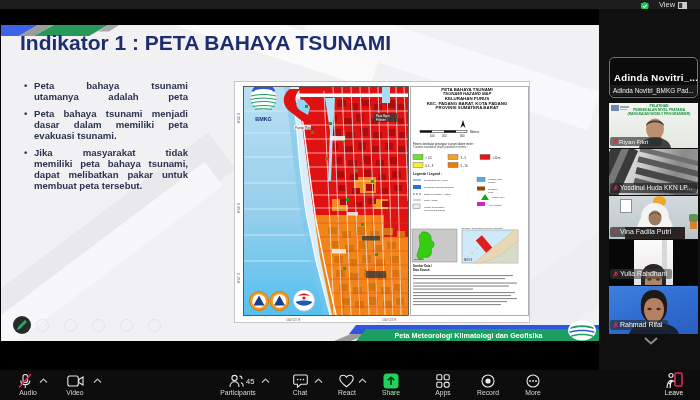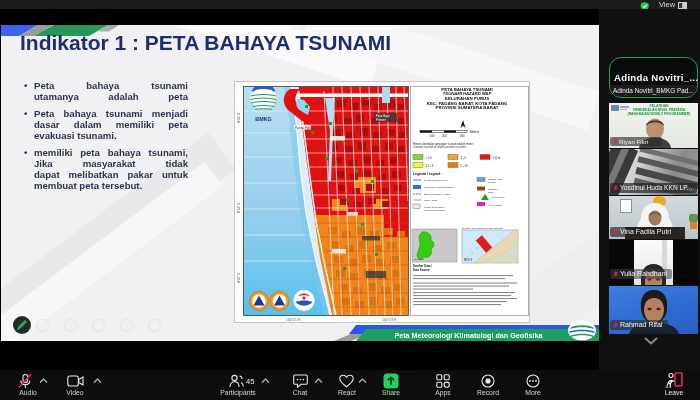--- a/index.html
+++ b/index.html
@@ -54,22 +54,22 @@
       <div style="text-align:justify;text-align-last:justify;">utamanya adalah peta</div>
     </div>
     <div style="position:relative;padding-left:11px;margin-top:6px;">
         <span style="position:absolute;left:1px;">•</span>
       <div style="text-align:justify;text-align-last:justify;">Peta bahaya tsunami menjadi</div>
       <div style="text-align:justify;text-align-last:justify;">dasar dalam memiliki peta</div>
       <div>evakuasi tsunami.</div>
     </div>
     <div style="position:relative;padding-left:11px;margin-top:6px;">
         <span style="position:absolute;left:1px;">•</span>
+      <div style="text-align:justify;text-align-last:justify;">Jika masyarakat tidak</div>
       <div style="text-align:justify;text-align-last:justify;">memiliki peta bahaya tsunami,</div>
-      <div style="text-align:justify;text-align-last:justify;">Jika masyarakat tidak</div>
       <div style="text-align:justify;text-align-last:justify;">dapat melibatkan pakar untuk</div>
       <div>membuat peta tersebut.</div>
     </div>
   </div>
 
   <svg class="abs" style="left:233px;top:72px" width="296" height="242" viewBox="0 0 296 242">
 
     <rect x="0.5" y="0.5" width="295" height="241" fill="#ffffff" stroke="#c5c5c8" stroke-width="1"></rect>
 
     <rect x="9.5" y="5.5" width="165" height="229" fill="#ffffff" stroke="#333" stroke-width="0.8"></rect>
@@ -427,21 +427,21 @@
     <path d="M3.5 7.5 C9 4.5 21 4.5 26.5 7.5 L26.5 9 C21 6.5 9 6.5 3.5 9 Z" fill="#1b9e5f"></path>
     <path d="M2.5 11.5 C9 9 21 9 27.5 11.5 L27.5 13 C21 10.5 9 10.5 2.5 13 Z" fill="#2e56e0"></path>
     <path d="M4 15.5 C9.5 13 20.5 13 26 15.5 L26 17 C20.5 14.5 9.5 14.5 4 17 Z" fill="#1b9e5f"></path>
   </svg>
 </div>
 
 <div class="abs" style="left:601.5px;top:148px;width:2px;height:44px;background:#4a4a4a;"></div>
 
 <div class="abs" style="left:599px;top:9px;width:101px;height:361px;background:#101010;"></div>
 
-<div class="abs" style="left:609px;top:57px;width:89px;height:41px;background:#0b0b0b;border:1.5px solid #23a455;border-radius:12px;overflow:hidden;">
+<div class="abs" style="left:609px;top:57px;width:89px;height:41px;background:#0b0b0b;border:1.5px solid #23a455;border-radius:5px;overflow:hidden;">
   <div class="abs" style="left:4px;top:14px;color:#fff;font-size:9.6px;font-weight:bold;letter-spacing:0.3px;white-space:nowrap;">Adinda  Novitri_...</div>
   <div class="abs" style="left:0;bottom:1px;width:100%;height:11px;background:rgba(30,30,30,0.85);color:#eee;font-size:6.4px;line-height:11px;padding-left:3px;white-space:nowrap;">Adinda Novitri_BMKG Pad...</div>
 </div>
 
 <div class="abs" style="left:609px;top:103px;width:89px;height:45px;background:#e9ece7;overflow:hidden;">
   <div class="abs" style="left:0;top:0;width:89px;height:45px;background:linear-gradient(180deg,#f2f4f0 0%,#e3e8e0 100%);"></div>
   <div class="abs" style="left:2px;top:2px;width:8px;height:5.5px;background:#5577a8;opacity:0.85;"></div>
     <div class="abs" style="left:11px;top:3px;width:9px;height:1.5px;background:#9aa8b8;"></div>
     <div class="abs" style="left:11px;top:5.5px;width:7px;height:1.2px;background:#a8b4c0;"></div>
   <div class="abs" style="left:14px;top:1px;width:72px;text-align:center;color:#1f9240;font-size:3.4px;font-weight:bold;line-height:4px;">PELATIHAN<br>PEMBEKALAN NIVEL PRATAMA<br>(RANGKAIAN WIDELY PROGRAMMER)</div>

